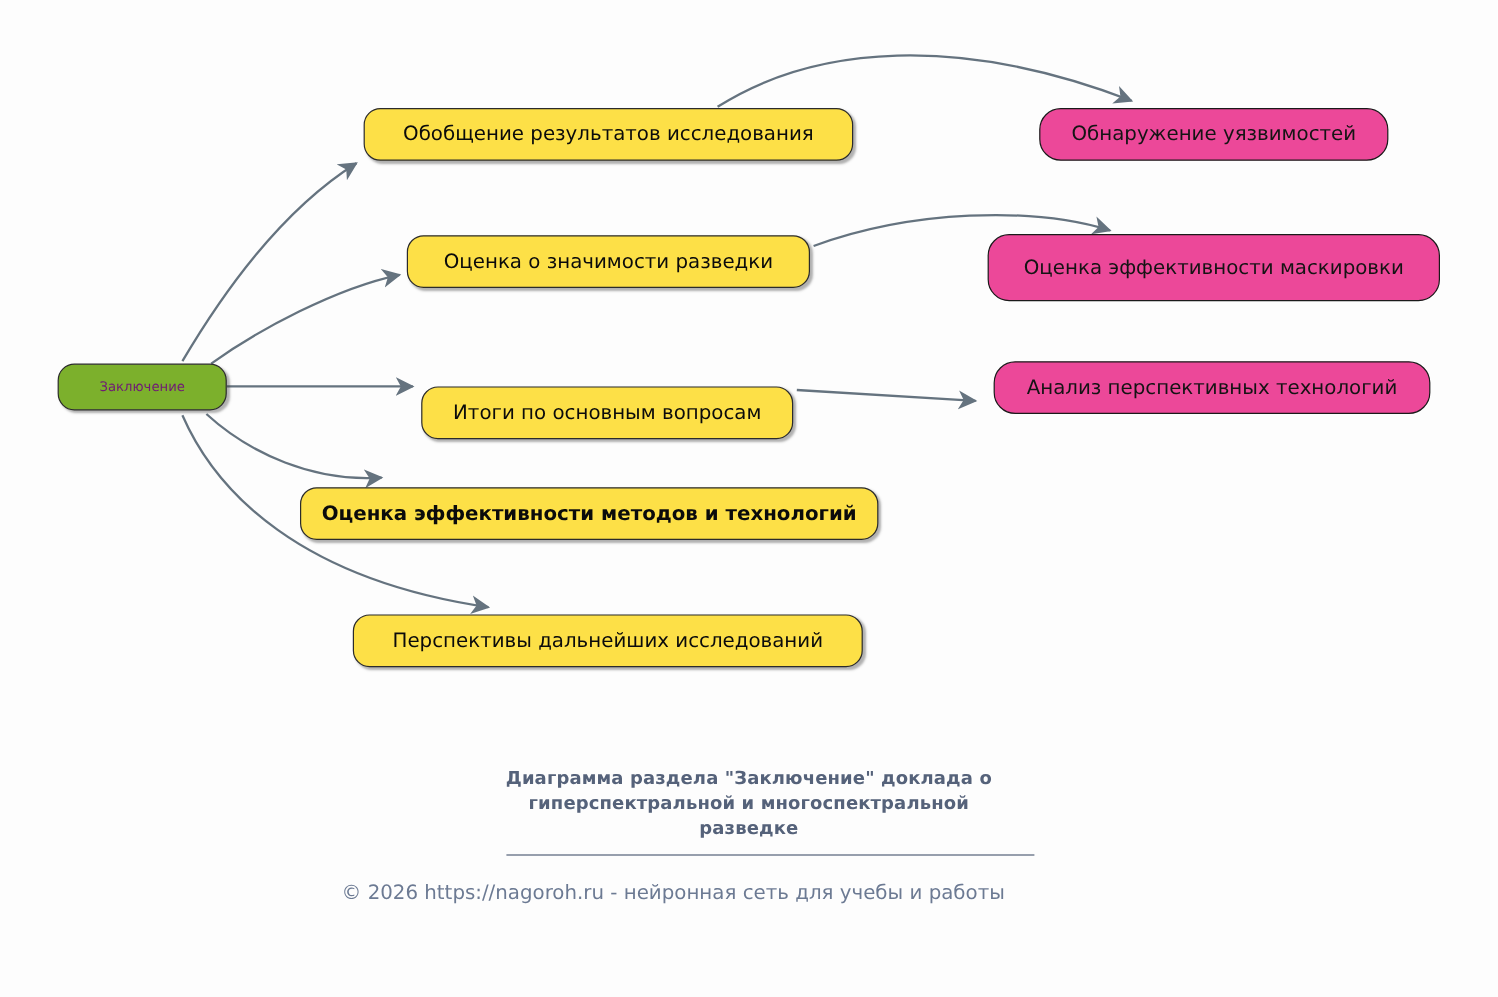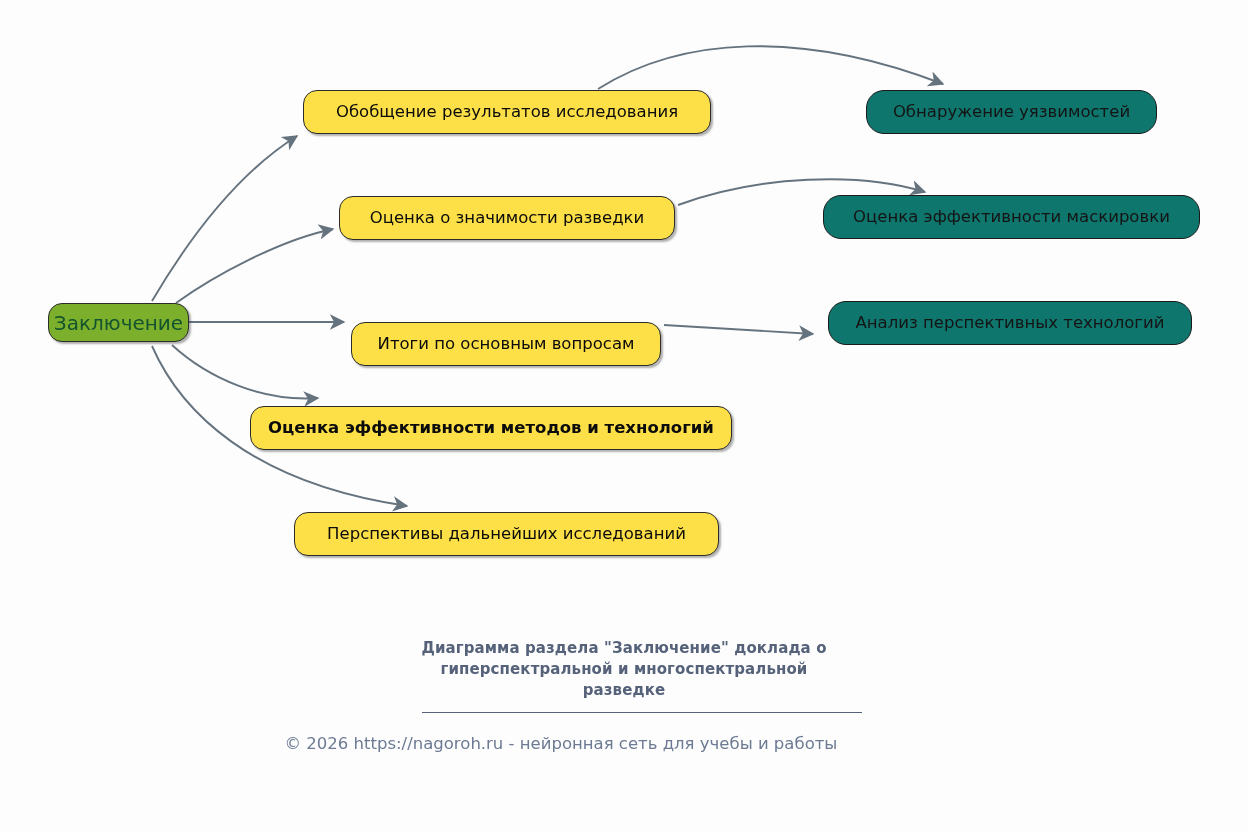--- a/index.html
+++ b/index.html
@@ -33,33 +33,33 @@
     white-space: nowrap;
     line-height: 1;
   }
   .node-label {
     display: block;
     padding: 0 14px;
   }
   .node.root {
     background: #7cb02c;
     border: 1.4px solid #2b2b2b;
-    color: #14532d;
-    font-size: 20px;
+    color: #701a75;
+    font-size: 11px;
     box-shadow: 2px 2px 2px rgba(60,60,60,0.40);
   }
   .node.purple {
     background: #fde047;
     border: 1.4px solid #2b2b2b;
     color: #0b0b0b;
     font-size: 16.5px;
     box-shadow: 2px 2px 2px rgba(60,60,60,0.40);
   }
   .node.outline {
-    background: #0f766e;
+    background: #ec4899;
     border: 1.4px solid #1a1a1a;
     color: #141414;
     font-size: 16.5px;
     border-radius: 18px;
   }
 
   #caption {
     position: absolute;
     left: 0;
     top: 638px;
@@ -138,21 +138,21 @@
   </div>
 
   <div class="node purple" style="left:294px; top:512px; width:425px; height:44px;text-align:center;">
     <span class="node-label">Перспективы дальнейших исследований</span>
   </div>
 
   <div class="node outline" style="left:866px; top:90px; width:291px; height:44px;">
     <span class="node-label">Обнаружение уязвимостей</span>
   </div>
 
-  <div class="node outline" style="left:823px; top:195px; width:377px; height:44px;">
+  <div class="node outline" style="left:823px; top:195px; width:377px; height:56px;">
     <span class="node-label">Оценка эффективности маскировки</span>
   </div>
 
   <div class="node outline" style="left:828px; top:301px; width:364px; height:44px;">
     <span class="node-label">Анализ перспективных технологий</span>
   </div>
 
   <div id="caption">
     <div class="title-line">Диаграмма раздела "Заключение" доклада о</div>
     <div class="title-line">гиперспектральной и многоспектральной</div>

